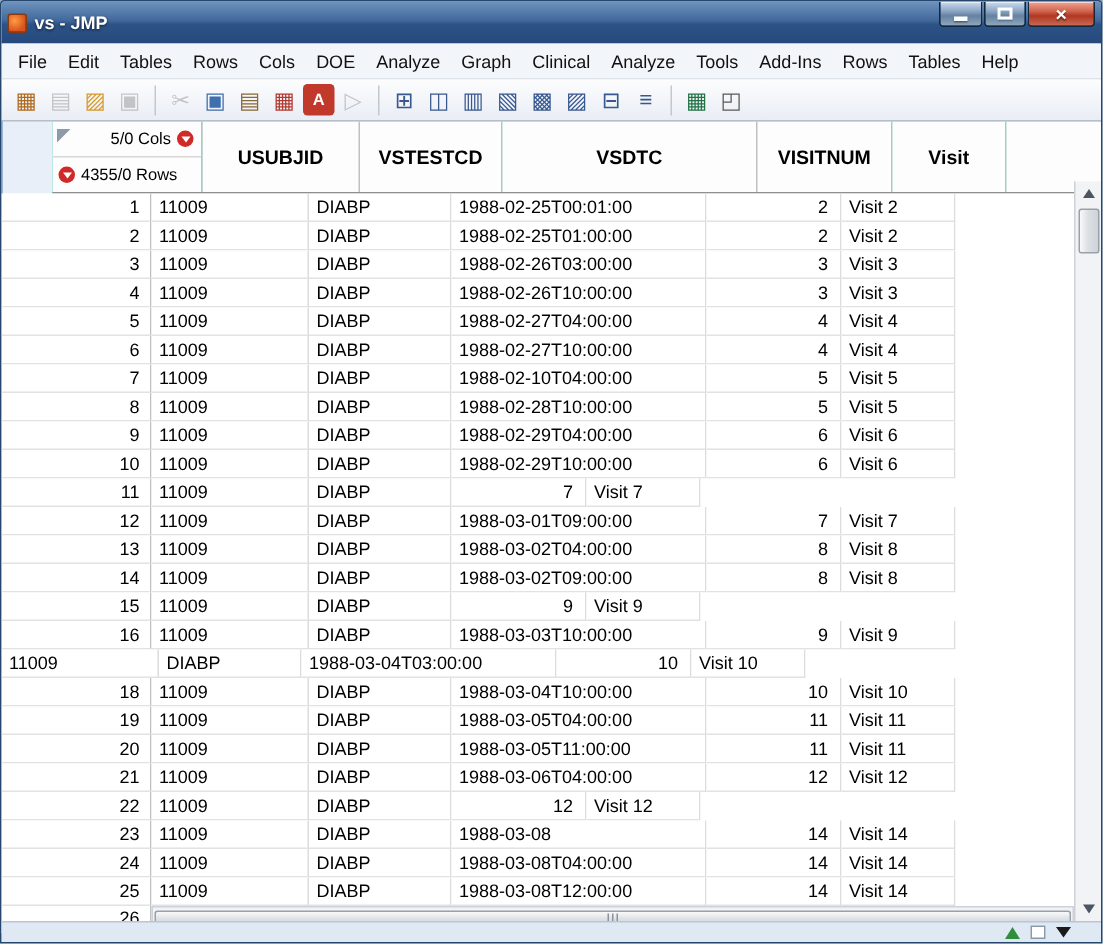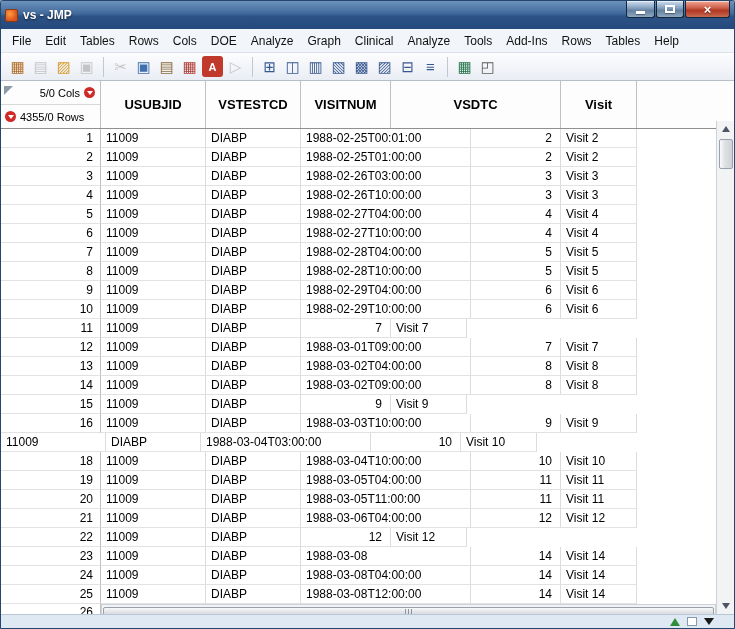--- a/index.html
+++ b/index.html
@@ -50,21 +50,21 @@
   
   .toolbar { height:28px; display:flex; align-items:center; gap:2px; padding:0 6px;
     background:linear-gradient(180deg,#fdfdfe,#e9edf4);
     border-bottom:1px solid #b7bec9; }
   .tb-icon { width:21px; height:21px; display:flex; align-items:center; justify-content:center;
     font-size:15px; border-radius:3px; flex:none; }
   .tb-icon.disabled { opacity:.38; filter:grayscale(1); }
   .tb-sep { width:1px; height:20px; background:#c2c8d2; margin:0 4px; flex:none; }
 
   
-  .theader { height:48px; display:flex; background:#14b8a6; border-bottom:1px solid #8f8f8f; }
+  .theader { height:48px; display:flex; background:#14b8a6; border-bottom:1px solid #8f8f8f;margin-left:34px; }
   .corner { width:100px; flex:none; display:flex; flex-direction:column;
     border-right:1px solid #c0c0c0; font-size:11px; position:relative; background:#fdfdfd; }
   .corner-top { flex:1; display:flex; align-items:center; justify-content:flex-end;
     gap:4px; padding:0 5px; border-bottom:1px solid #d8d8d8; }
   .corner-bottom { flex:1; display:flex; align-items:center; gap:4px; padding:0 4px; }
   .panel-tri { position:absolute; left:3px; top:5px; width:0; height:0;
     border-top:9px solid #8d9aa8; border-right:9px solid transparent; }
   .hotspot { width:11px; height:11px; border-radius:50%; background:#cf2a27;
     display:inline-flex; align-items:center; justify-content:center; flex:none; }
   .hotspot::after { content:""; width:0; height:0;
@@ -198,22 +198,22 @@
         <span>5/0 Cols</span>
         <span class="hotspot"></span>
       </div>
       <div class="corner-bottom">
         <span class="hotspot"></span>
         <span>4355/0 Rows</span>
       </div>
     </div>
     <div class="hcell w-usubjid">USUBJID</div>
     <div class="hcell w-vstestcd">VSTESTCD</div>
+    <div class="hcell w-vsdtc">VSDTC</div>
     <div class="hcell w-visitnum">VISITNUM</div>
-    <div class="hcell w-vsdtc">VSDTC</div>
     <div class="hcell w-visit">Visit</div>
     <div class="hcell hfiller"></div>
   </div>
 
   <div class="tbody">
       <div class="trow">
         <div class="cell w-rownum rownum">1</div>
         <div class="cell w-usubjid">11009</div>
         <div class="cell w-vstestcd">DIABP</div>
         <div class="cell w-vsdtc">1988-02-25T00:01:00</div>
@@ -263,21 +263,21 @@
         <div class="cell w-vstestcd">DIABP</div>
         <div class="cell w-vsdtc">1988-02-27T10:00:00</div>
         <div class="cell w-visitnum num">4</div>
         <div class="cell w-visit">Visit 4</div>
         <div class="cell rfiller"></div>
       </div>
       <div class="trow">
         <div class="cell w-rownum rownum">7</div>
         <div class="cell w-usubjid">11009</div>
         <div class="cell w-vstestcd">DIABP</div>
-        <div class="cell w-vsdtc">1988-02-28T04:00:00</div>
+        <div class="cell w-vsdtc">1988-02-10T04:00:00</div>
         <div class="cell w-visitnum num">5</div>
         <div class="cell w-visit">Visit 5</div>
         <div class="cell rfiller"></div>
       </div>
       <div class="trow">
         <div class="cell w-rownum rownum">8</div>
         <div class="cell w-usubjid">11009</div>
         <div class="cell w-vstestcd">DIABP</div>
         <div class="cell w-vsdtc">1988-02-28T10:00:00</div>
         <div class="cell w-visitnum num">5</div>

